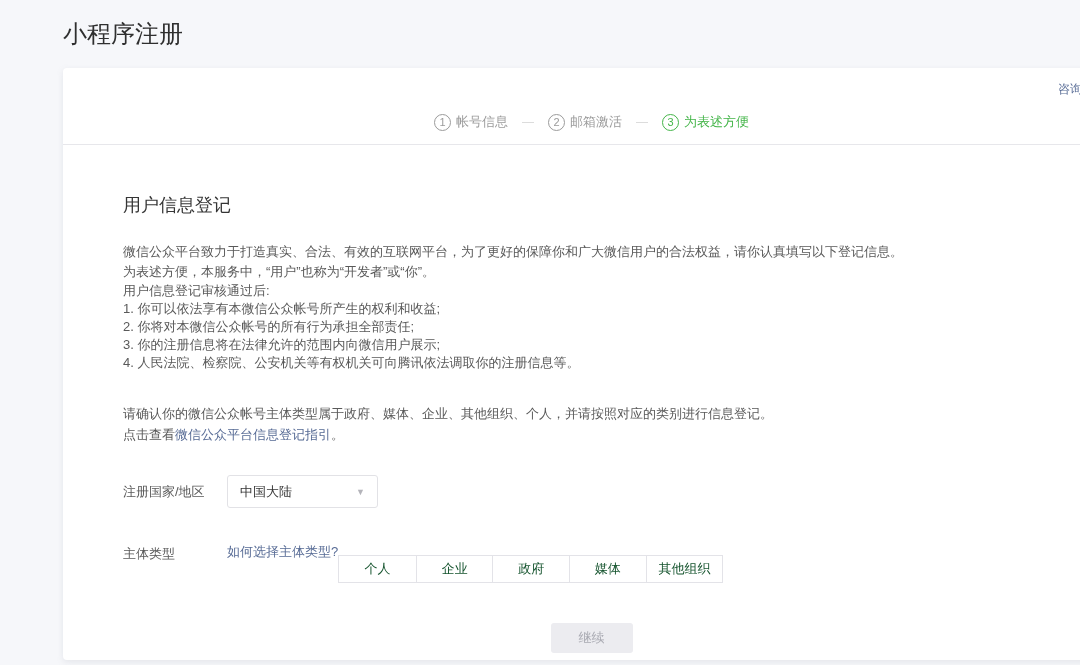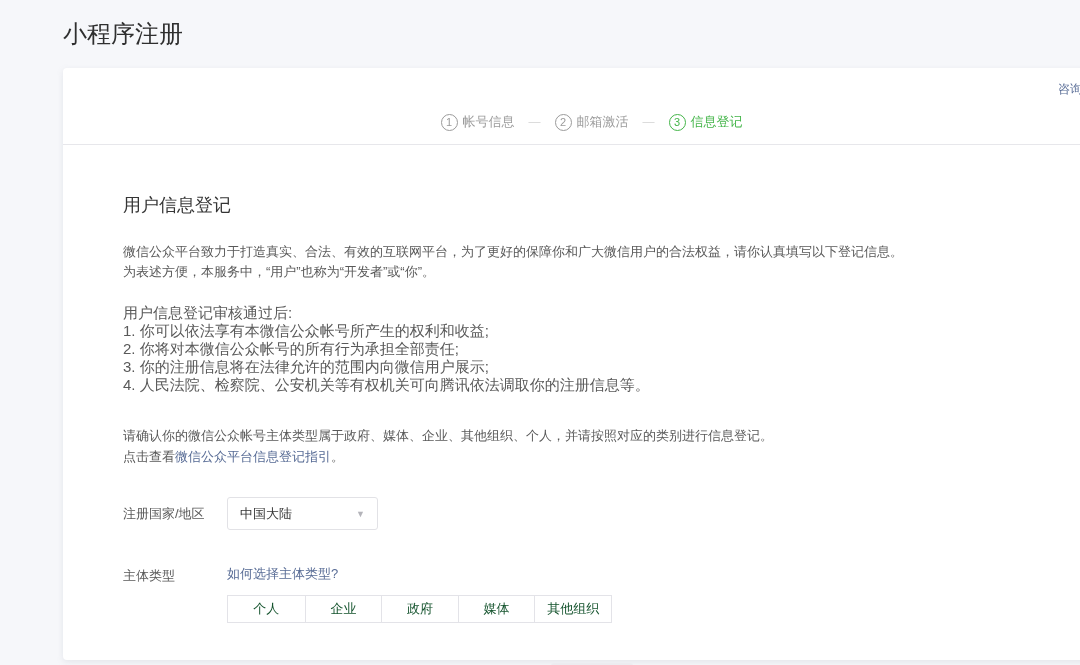--- a/index.html
+++ b/index.html
@@ -34,35 +34,35 @@
   .step-num{
     width:17px; height:17px; border:1px solid #9b9b9b; border-radius:50%;
     font-size:11px; line-height:15px; text-align:center; margin-right:5px;
   }
   .step.active{ color:#44b549; }
   .step.active .step-num{ border-color:#44b549; }
   .step-connector{ margin:0 14px; color:#d8d8d8; font-size:12px; }
   .card-body{ padding:48px 60px 0 60px; }
   .section-heading{ font-size:18px; font-weight:400; color:#353535; }
   .intro{ margin-top:25px; font-size:13px; color:#595959; line-height:20px; }
-  .review{ margin-top:22px; font-size:15px; color:#595959; line-height:18px; }
+  .review{ font-size:13px; color:#595959; line-height:18px; }
   .confirm{ margin-top:31px; font-size:13px; color:#595959; line-height:21px; }
   .text-link{ color:#576b95; cursor:pointer; text-decoration:none; }
   .form-row{ display:flex; align-items:center; margin-top:30px; }
   .form-row.align-top{ align-items:flex-start; margin-top:35px; }
   .form-label{ width:104px; flex-shrink:0; font-size:13px; color:#595959; }
   .form-row.align-top .form-label{ padding-top:2px; }
   .select-box{
     width:151px; height:33px; background:#fff;
     border:1px solid #e2e2e6; border-radius:3px;
     display:flex; align-items:center; justify-content:space-between;
     padding:4px 12px; font-size:13px; color:#353535; cursor:pointer;
   }
   .chevron{ color:#b4b4ba; font-size:9px; }
-  .type-col{ display:flex; flex-direction:column; }
+  .type-col{ display:flex; flex-direction:row; }
   .help-link{ font-size:13px; }
   .tabs{ display:flex; margin-top:12px; border:1px solid #e3e3e8; width:fit-content; background:#fff; }
   .tab{
     width:76.6px; height:26px; line-height:26px; text-align:center;
     font-size:13px; color:#14532d; cursor:pointer; background:#fff; border:none;
   }
   .tab + .tab{ border-left:1px solid #e3e3e8; }
   .continue-wrap{ display:flex; justify-content:center; margin-top:40px; }
   .continue-btn{
     width:82px; height:30px; background:#ececf0; color:#a9aab2;
@@ -85,21 +85,21 @@
         <span>帐号信息</span>
       </span>
       <span class="step-connector">—</span>
       <span class="step">
         <span class="step-num">2</span>
         <span>邮箱激活</span>
       </span>
       <span class="step-connector">—</span>
       <span class="step active">
         <span class="step-num">3</span>
-        <span>信息登记</span>
+        <span>为表述方便</span>
       </span>
     </div>
   </div>
 
   <div class="card-body">
     <h2 class="section-heading">用户信息登记</h2>
 
     <div class="intro">
       <div>微信公众平台致力于打造真实、合法、有效的互联网平台，为了更好的保障你和广大微信用户的合法权益，请你认真填写以下登记信息。</div>
       <div>为表述方便，本服务中，“用户”也称为“开发者”或“你”。</div>

